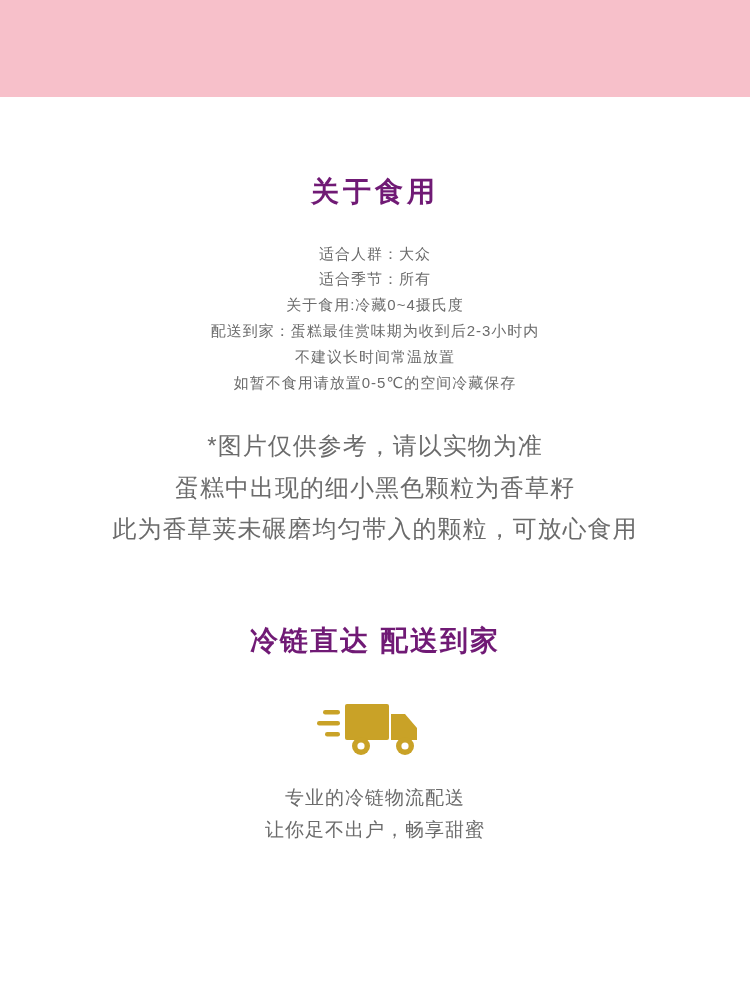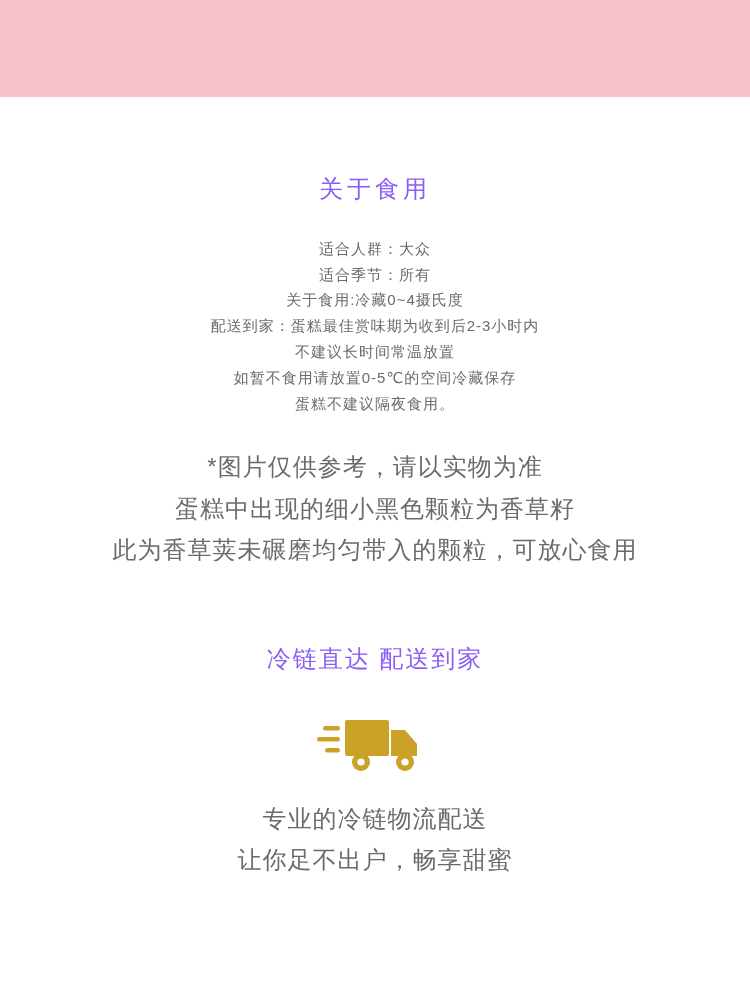--- a/index.html
+++ b/index.html
@@ -22,23 +22,23 @@
   .pink-banner {
     width: 750px;
     height: 97px;
     background: #f7c0ca;
   }
   .section {
     width: 750px;
     text-align: center;
   }
   .section-title {
-    color: #8b5cf6;
-    font-size: 24px;
-    font-weight: normal;
+    color: #701a75;
+    font-size: 28px;
+    font-weight: bold;
     letter-spacing: 4px;
     line-height: 1.2;
   }
   #about-title {
     margin-top: 78px;
   }
   .body-block {
     margin-top: 32px;
     color: #6b6b6b;
     font-size: 15px;
@@ -64,21 +64,21 @@
   }
   .truck-wrap {
     margin-top: 36px;
     display: flex;
     justify-content: center;
     align-items: center;
   }
   .delivery-text {
     margin-top: 22px;
     color: #6b6b6b;
-    font-size: 24px;
+    font-size: 19px;
     line-height: 1.72;
     letter-spacing: 1px;
   }
 </style>
 </head>
 <body>
 
 <div class="page">
 
   <div class="pink-banner"></div>
@@ -86,21 +86,20 @@
   <div class="section">
     <div class="section-title" id="about-title">关于食用</div>
 
     <div class="body-block">
       <span class="body-line">适合人群：大众</span>
       <span class="body-line">适合季节：所有</span>
       <span class="body-line">关于食用:冷藏0~4摄氏度</span>
       <span class="body-line">配送到家：蛋糕最佳赏味期为收到后2-3小时内</span>
       <span class="body-line">不建议长时间常温放置</span>
       <span class="body-line">如暂不食用请放置0-5℃的空间冷藏保存</span>
-      <span class="body-line">蛋糕不建议隔夜食用。</span>
     </div>
 
     <div class="spacer-lines"></div>
 
     <div class="note-block">
       <span class="body-line">*图片仅供参考，请以实物为准</span>
       <span class="body-line">蛋糕中出现的细小黑色颗粒为香草籽</span>
       <span class="body-line">此为香草荚未碾磨均匀带入的颗粒，可放心食用</span>
     </div>
   </div>

